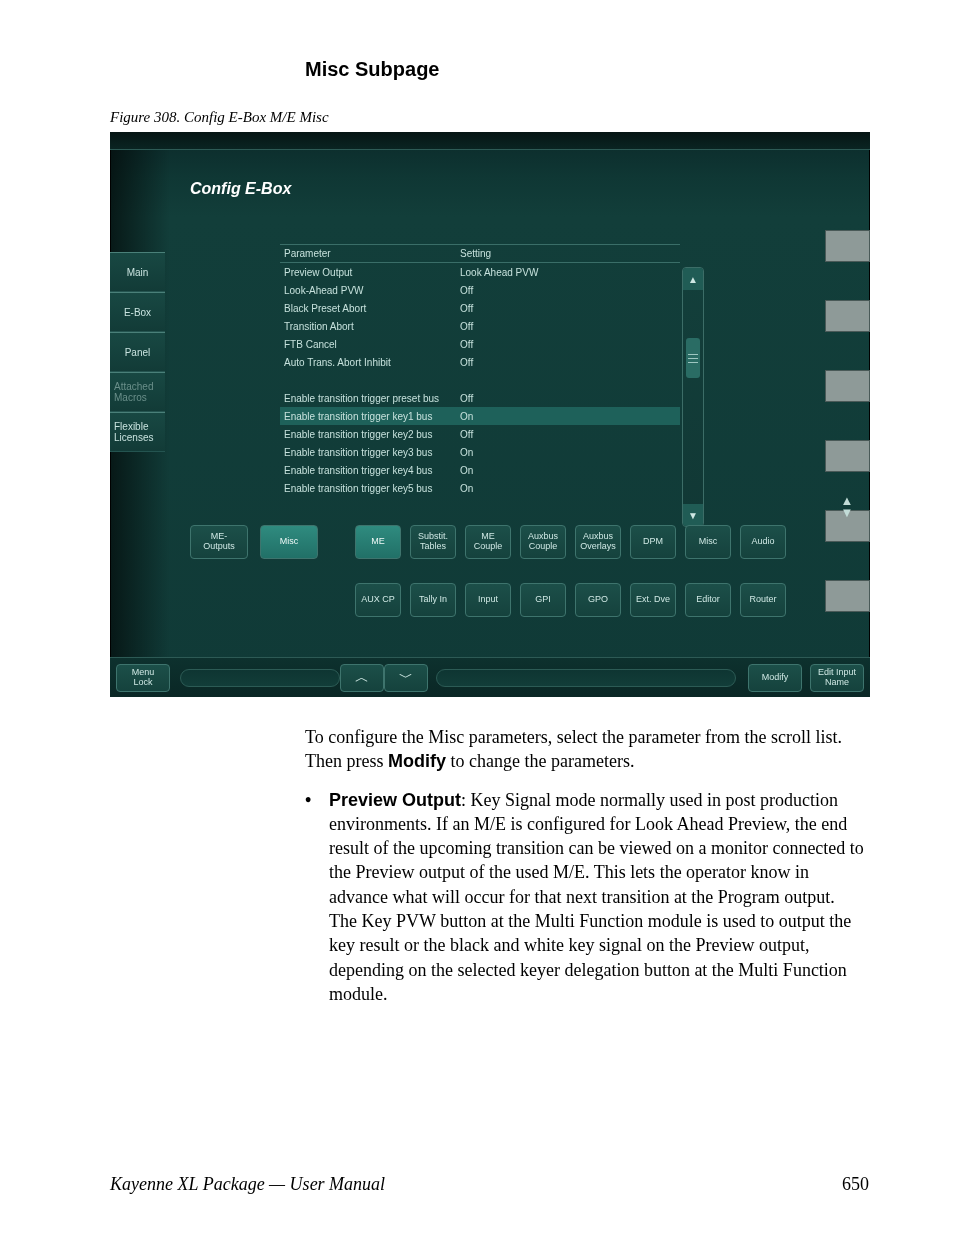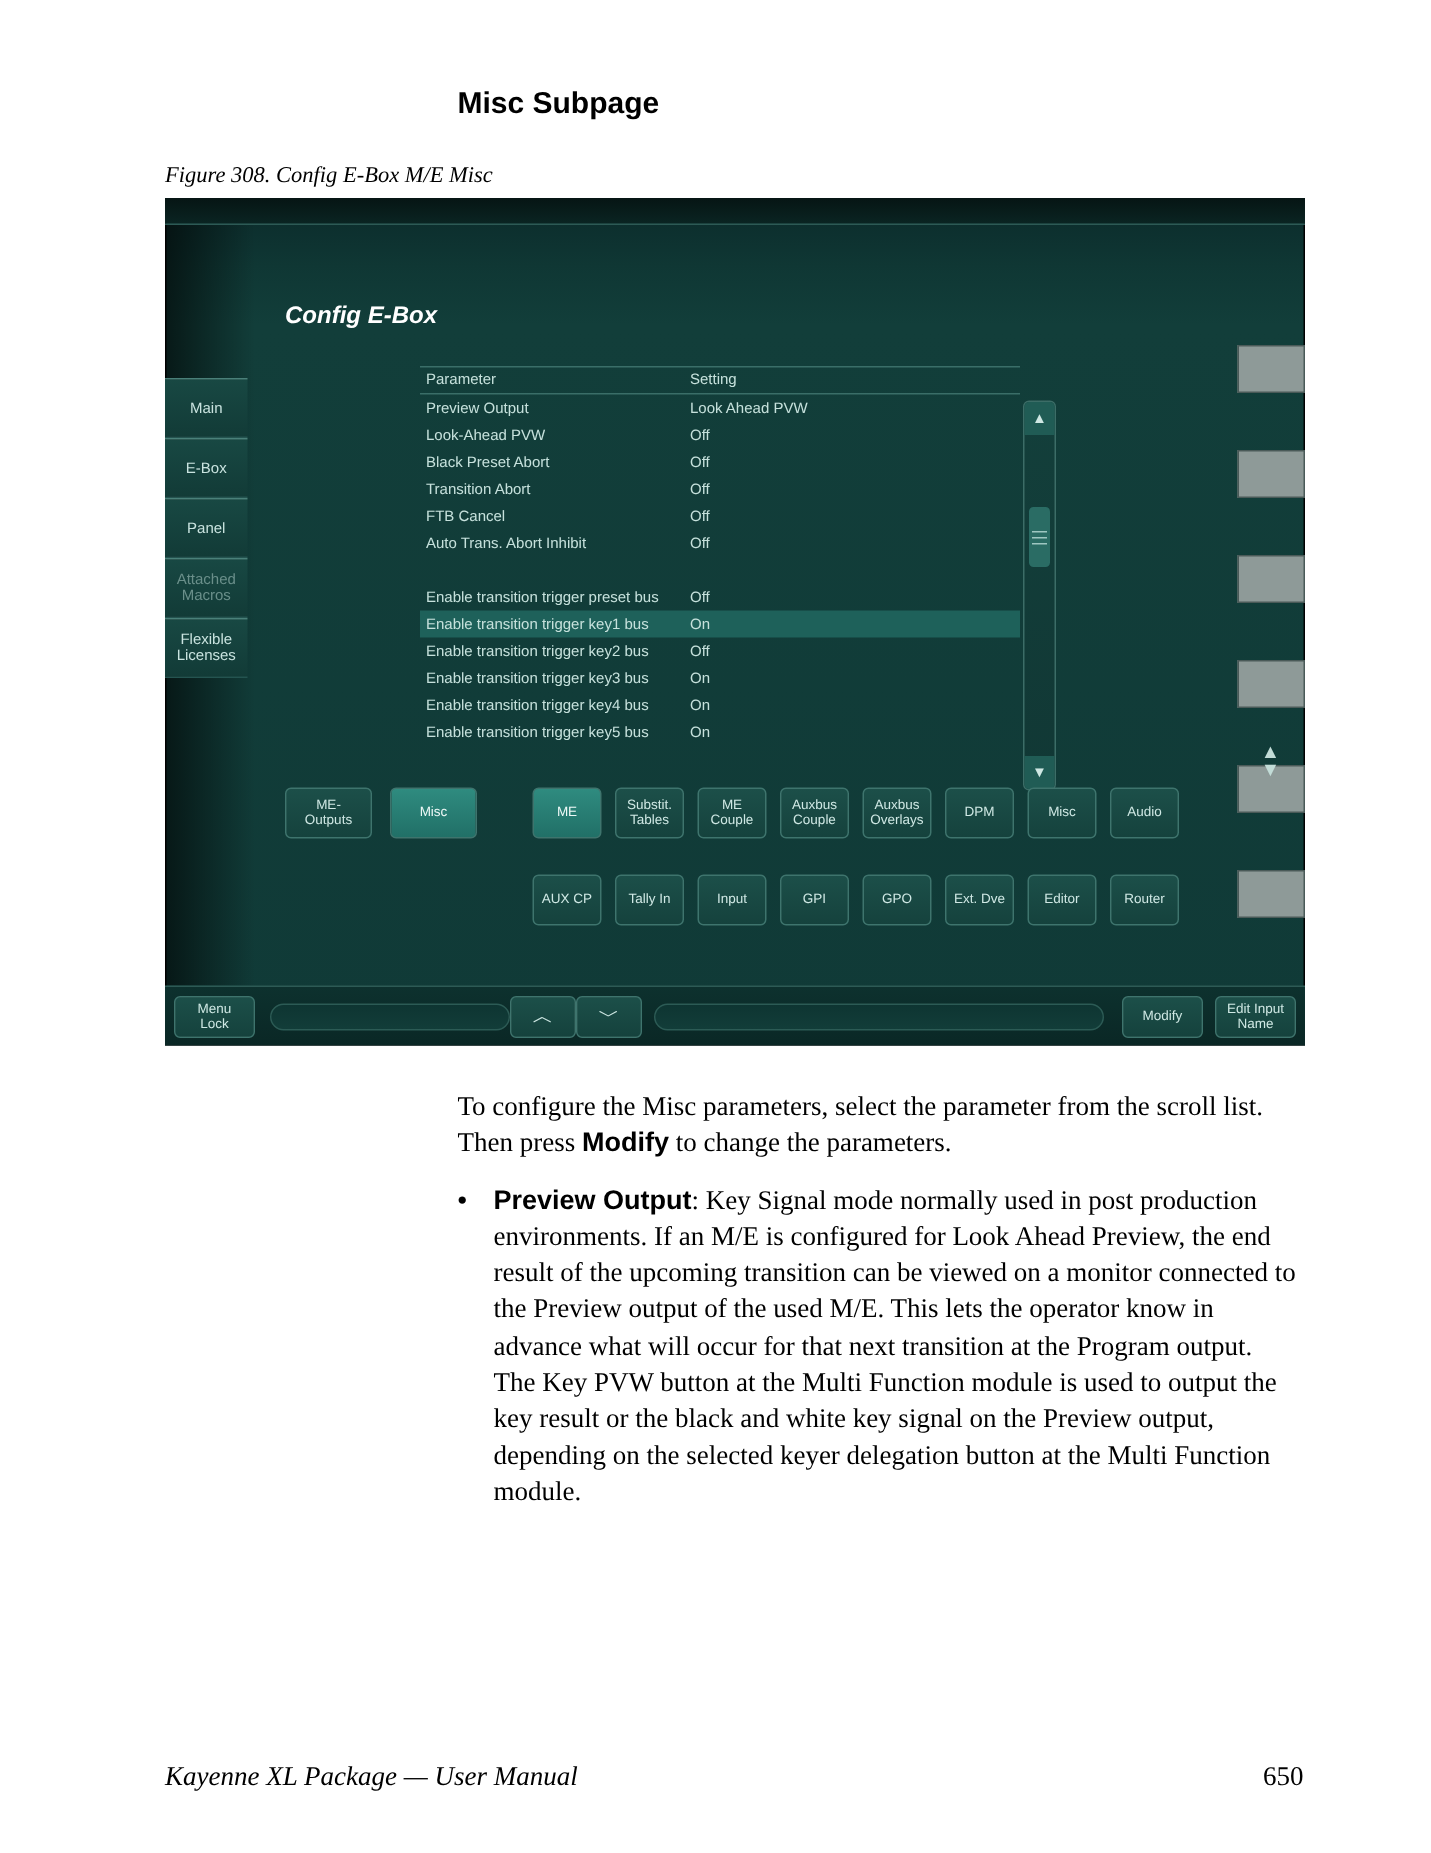--- a/index.html
+++ b/index.html
@@ -52,38 +52,38 @@
     left: 0; right: 0; top: 0; height: 18px;
     background: linear-gradient(#061514, #0a2422);
     border-bottom: 1px solid #2d5a55;
   }
   .shot .shade-left {
     position: absolute; left:0; top:18px; width:60px; bottom:40px;
     background: linear-gradient(90deg, rgba(0,0,0,0.6), rgba(0,0,0,0));
   }
   .panel-title {
     position: absolute;
-    left: 80px; top: 70px;
+    left: 80px; top: 48px;
     color: #fff;
     font-style: italic;
     font-weight: bold;
     font-size: 16px;
   }
   .left-tabs {
     position: absolute;
     left: 0; top: 120px; width: 55px;
   }
   .left-tabs .tab {
     height: 40px;
     border-top: 1px solid #4a8079;
     border-bottom: 1px solid #245450;
     color: #c9e3df;
     font-size: 10px;
     display:flex; align-items:center; justify-content:center;
-    text-align:center;
+    text-align:left;
     padding: 0 4px;
     background: linear-gradient(#184843, #123b37);
   }
   .left-tabs .tab.disabled { color:#6a8f8a; }
   .table-area {
     position: absolute;
     left: 170px; top: 112px; width: 400px;
   }
   .tbl-head, .tbl-row {
     display:flex;

